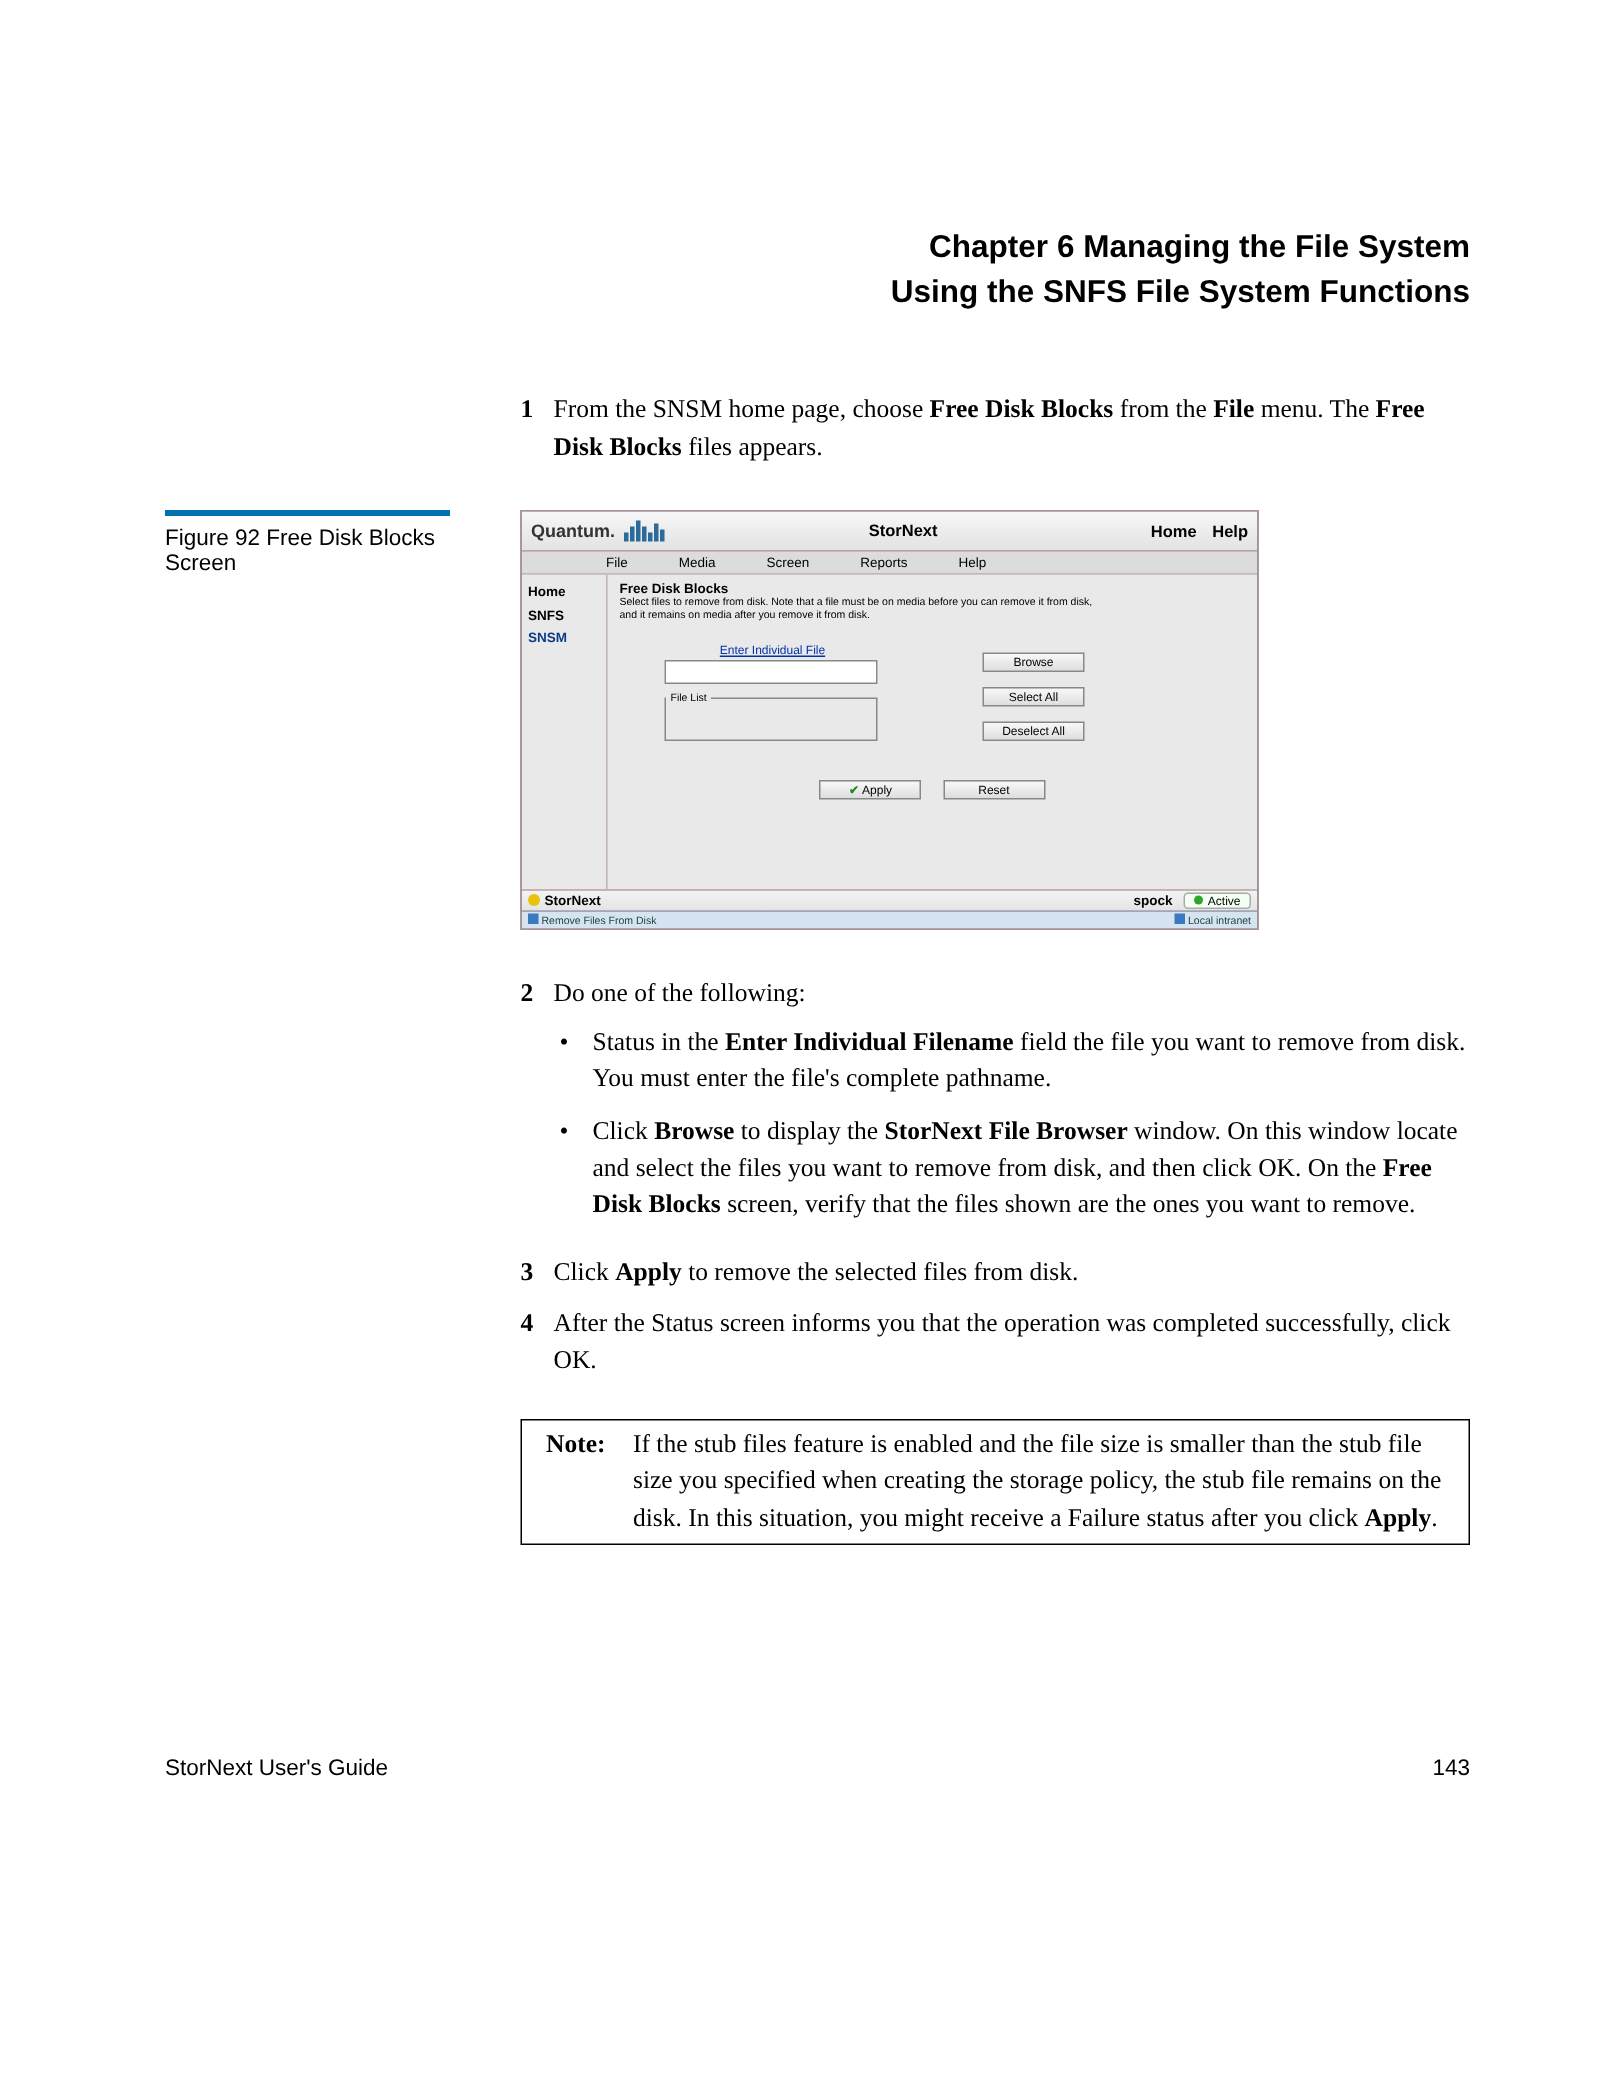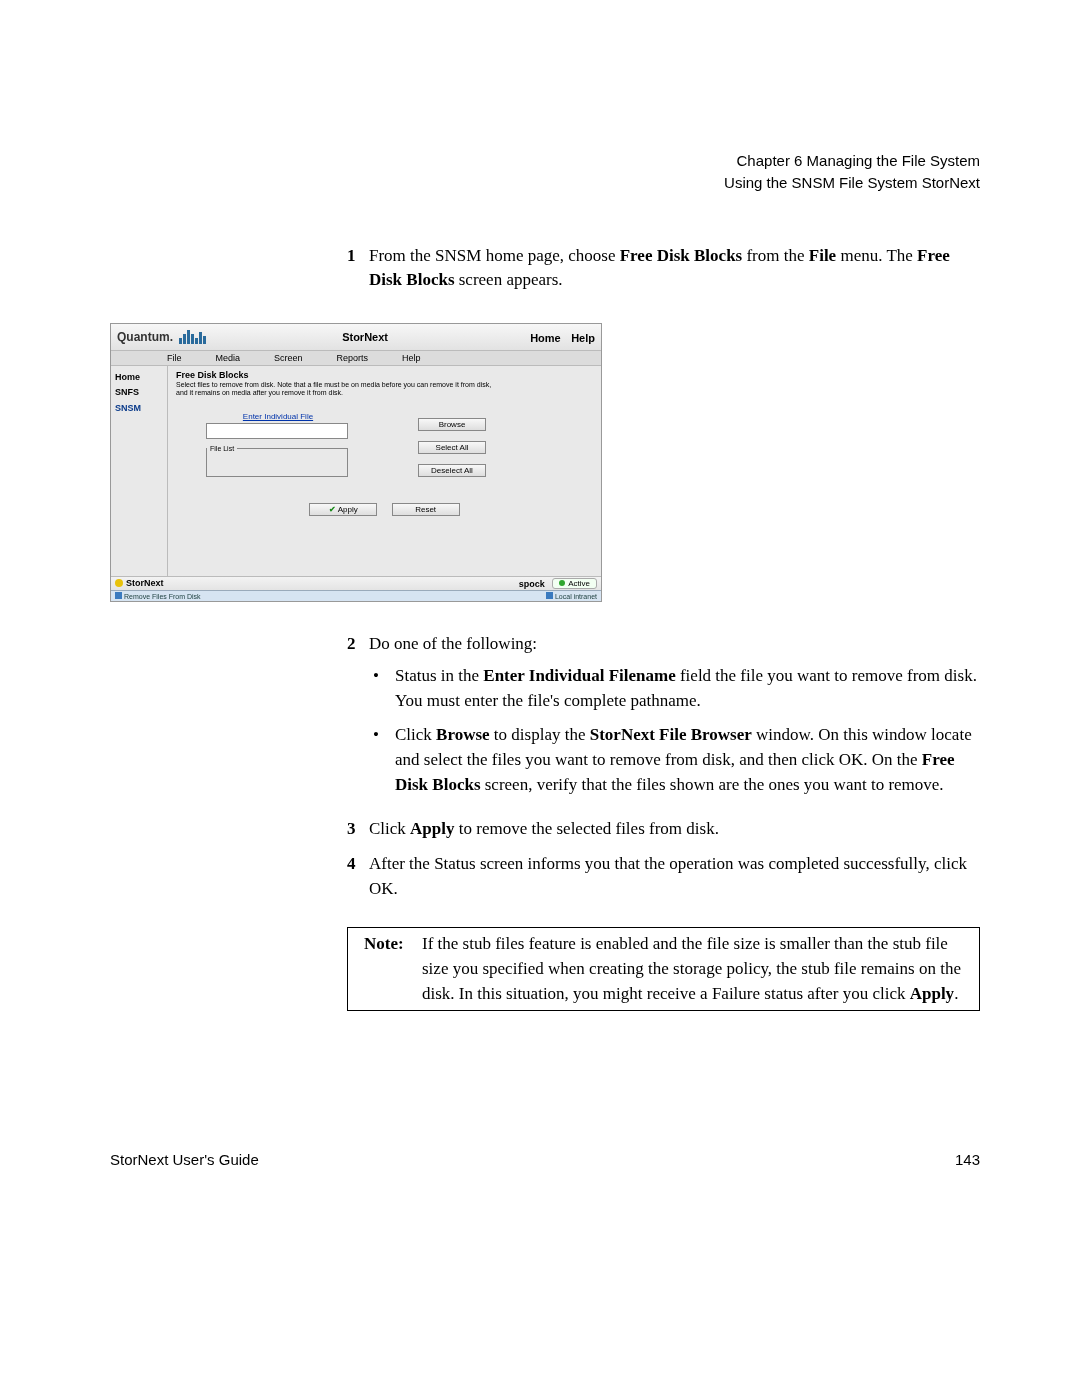--- a/index.html
+++ b/index.html
@@ -9,23 +9,24 @@
     font-family: "Palatino Linotype", "Book Antiqua", Palatino, Georgia, serif;
     color: #000;
     width: 1080px;
   }
   .page {
     padding: 150px 100px 60px 110px;
   }
   .header-right {
     text-align: right;
     font-family: Arial, Helvetica, sans-serif;
-    font-size: 15px;
+    font-size: 21px;
     line-height: 1.45;
     margin-bottom: 50px;
+    font-weight: bold;
   }
   .two-col {
     display: grid;
     grid-template-columns: 225px 1fr;
     column-gap: 12px;
   }
   .left-col {
     font-family: Arial, Helvetica, sans-serif;
     font-size: 15px;
   }
@@ -286,36 +287,40 @@
     margin-top: 140px;
   }
 </style>
 </head>
 <body>
 
 <div class="page">
 
   <div class="header-right">
     <div>Chapter 6  Managing the File System</div>
-    <div>Using the SNSM File System StorNext</div>
+    <div>Using the SNFS File System Functions</div>
   </div>
 
   <div class="two-col">
     <div></div>
     <ol class="steps">
       <li>
         <span class="num">1</span>
         <span class="body">
-          <span>From the SNSM home page, choose </span><b>Free Disk Blocks</b><span> from the </span><b>File</b><span> menu. The </span><b>Free Disk Blocks</b><span> screen appears.</span>
+          <span>From the SNSM home page, choose </span><b>Free Disk Blocks</b><span> from the </span><b>File</b><span> menu. The </span><b>Free Disk Blocks</b><span> files appears.</span>
         </span>
       </li>
     </ol>
   </div>
 
   <div class="two-col">
+    <div class="left-col">
+      <div class="fig-rule"></div>
+      <div>Figure 92  Free Disk Blocks Screen</div>
+    </div>
 
     <div class="shot">
       <div class="topbar">
         <span class="brand">Quantum.</span>
         <span class="waves">
           <span style="height:6px"></span>
             <span style="height:10px"></span>
             <span style="height:14px"></span>
             <span style="height:10px"></span>
             <span style="height:6px"></span>

